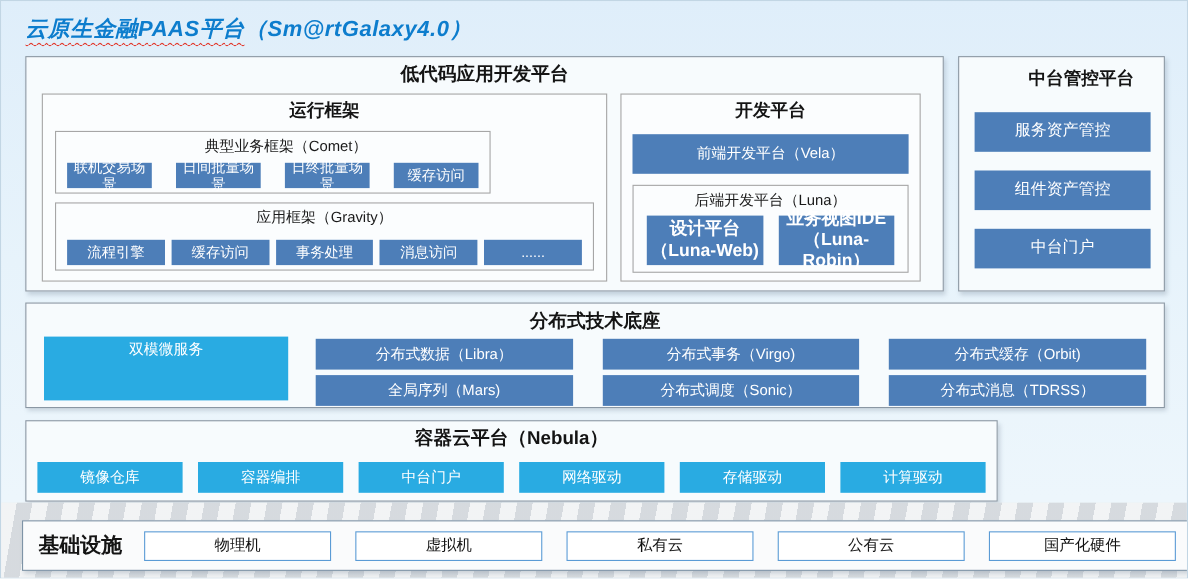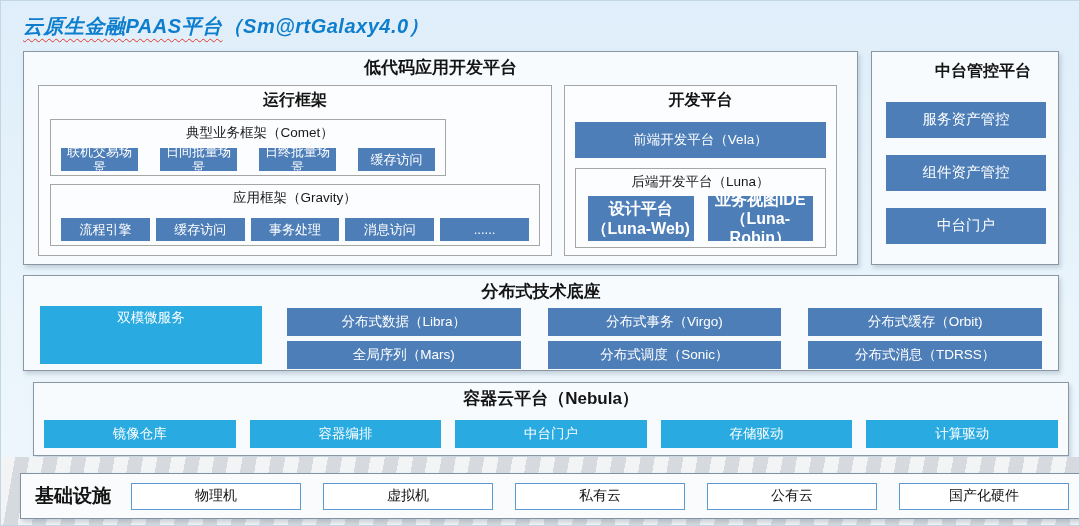--- a/index.html
+++ b/index.html
@@ -76,21 +76,21 @@
     flex:1; background:#4e7dae; color:#fff;
     display:flex; align-items:center; justify-content:center; font-size:13.5px;
   }
   .dist-grid {
     position:absolute; left:263px; right:16px; top:32px;
     display:grid; grid-template-columns:repeat(3,1fr); gap:5px 27px;
   }
   .dist-grid .node { height:28px; font-size:13.5px; }
 
   
-  .box-d { left:32px; top:381px; width:1036px; height:74px; }
+  .box-d { left:22px; top:381px; width:884px; height:74px; }
   .box-d .btn-row { top:37px; height:28px; gap:14px; }
   .box-d .node { font-size:13.5px; }
 
   
   .bottom-band {
     position:absolute; left:0; right:0; top:456px; height:70px;
     background-color:#e3e6e9;
     background-image:repeating-linear-gradient(100deg,
       rgba(255,255,255,.55) 0 14px, rgba(193,199,206,.38) 14px 28px);
   }
@@ -186,20 +186,21 @@
       <div class="node">分布式消息（TDRSS）</div>
     </div>
   </div>
 
   <div class="section box-d">
     <div class="sec-title t17">容器云平台（Nebula）</div>
     <div class="btn-row">
       <div class="node cyan-node">镜像仓库</div>
       <div class="node cyan-node">容器编排</div>
       <div class="node cyan-node">中台门户</div>
+      <div class="node cyan-node">网络驱动</div>
       <div class="node cyan-node">存储驱动</div>
       <div class="node cyan-node">计算驱动</div>
     </div>
   </div>
 
   <div class="bottom-band"></div>
 
   <div class="section box-e">
     <div class="infra-label">基础设施</div>
     <div class="infra-items">

